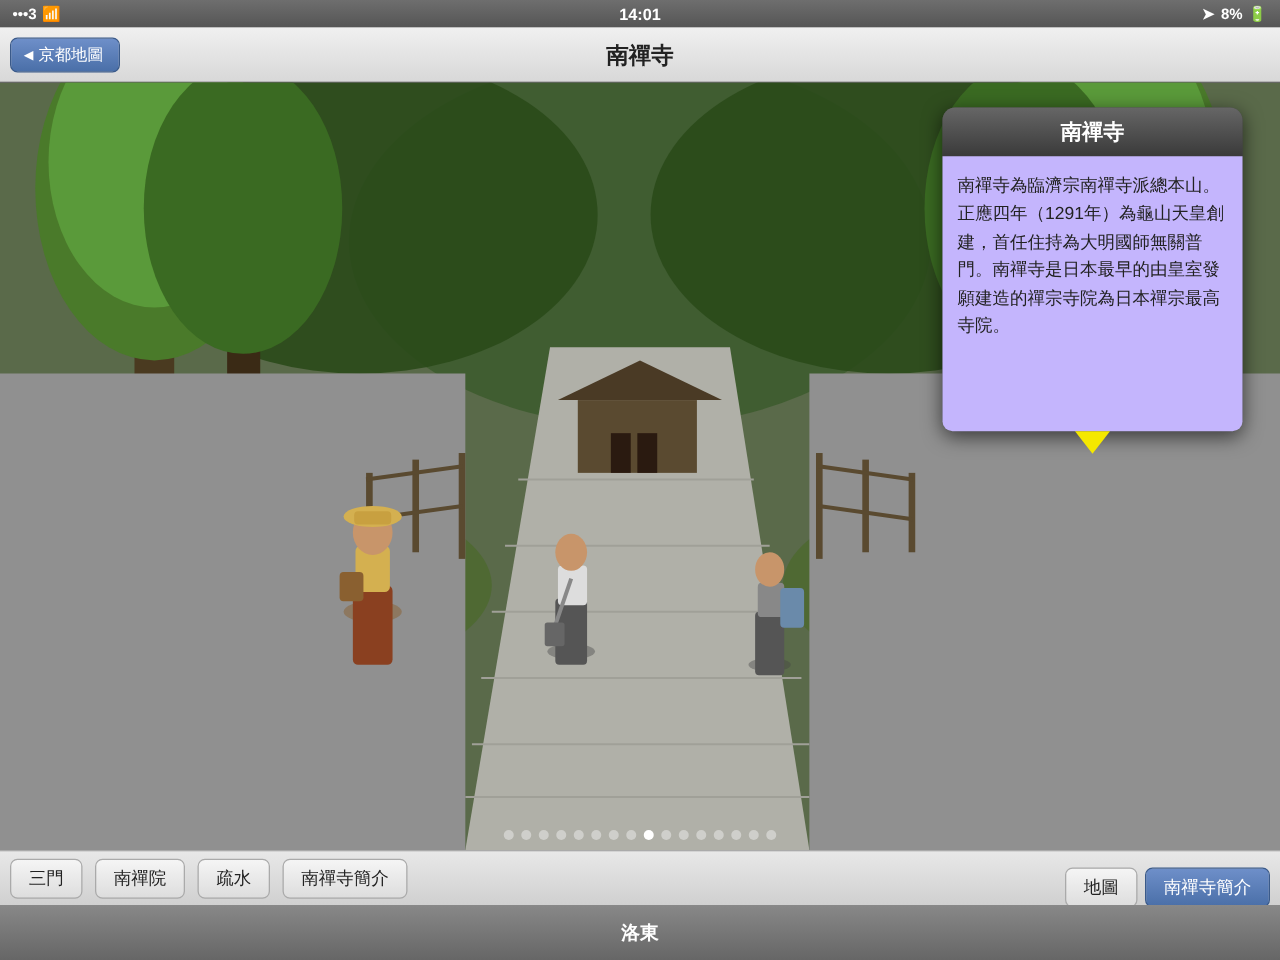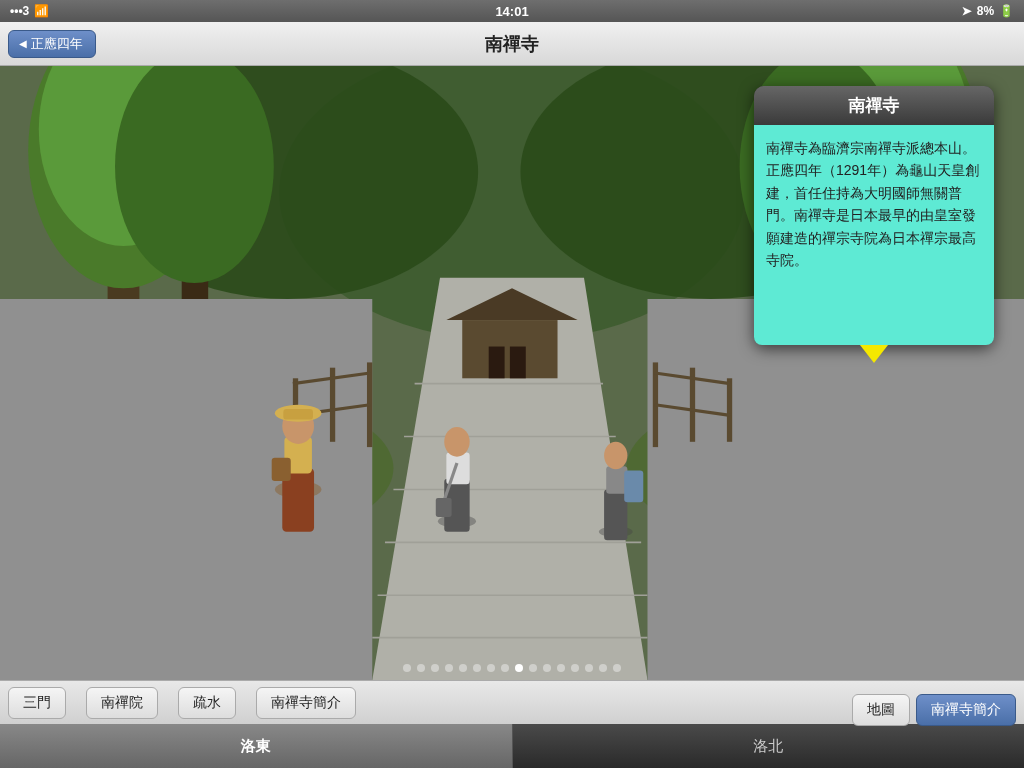--- a/index.html
+++ b/index.html
@@ -102,21 +102,21 @@
       padding: 8px 12px;
       border-radius: 10px 10px 0 0;
       text-align: center;
     }
     #popup-title {
       color: white;
       font-size: 17px;
       font-weight: bold;
     }
     #popup-body {
-      background: #5eead4;
+      background: #c4b5fd;
       margin: 0;
       padding: 12px;
       border-radius: 0 0 8px 8px;
       min-height: 220px;
     }
     #popup-text {
       font-size: 14px;
       color: #222;
       line-height: 1.6;
     }
@@ -154,21 +154,21 @@
 
     
     #bottom-toolbar {
       width: 100%;
       height: 44px;
       background: linear-gradient(to bottom, #e8e8e8, #d0d0d0);
       border-top: 1px solid #aaa;
       display: flex;
       align-items: center;
       padding: 0 8px;
-      gap: 20px;
+      gap: 10px;
     }
     .toolbar-btn {
       background: linear-gradient(to bottom, #f5f5f5, #ddd);
       border: 1px solid #aaa;
       border-radius: 6px;
       padding: 6px 14px;
       font-size: 14px;
       color: #222;
       cursor: pointer;
       white-space: nowrap;
@@ -220,21 +220,21 @@
   </div>
   <div class="status-center">14:01</div>
   <div class="status-right">
     <span>➤</span>
     <span>8%</span>
     <span>🔋</span>
   </div>
 </div>
 
 <div id="nav-bar">
-  <button id="back-button">正應四年</button>
+  <button id="back-button">京都地圖</button>
   <span id="nav-title">南禪寺</span>
 </div>
 
 <div id="main-content">
   <div id="photo-area">
     
     <svg id="scene-svg" viewBox="0 0 1024 580" preserveAspectRatio="xMidYMid slice">
 
       <rect x="0" y="0" width="1024" height="580" fill="#5a6a4a"></rect>
 
@@ -356,14 +356,13 @@
   <button class="toolbar-btn">疏水</button>
   <button class="toolbar-btn">南禪寺簡介</button>
   <div id="right-buttons">
     <button class="toolbar-btn">地圖</button>
     <button class="toolbar-btn toolbar-btn-active">南禪寺簡介</button>
   </div>
 </div>
 
 <div id="tab-bar">
   <div class="tab-item active">洛東</div>
-  <div class="tab-item">洛北</div>
 </div>
 
 </body></html>

